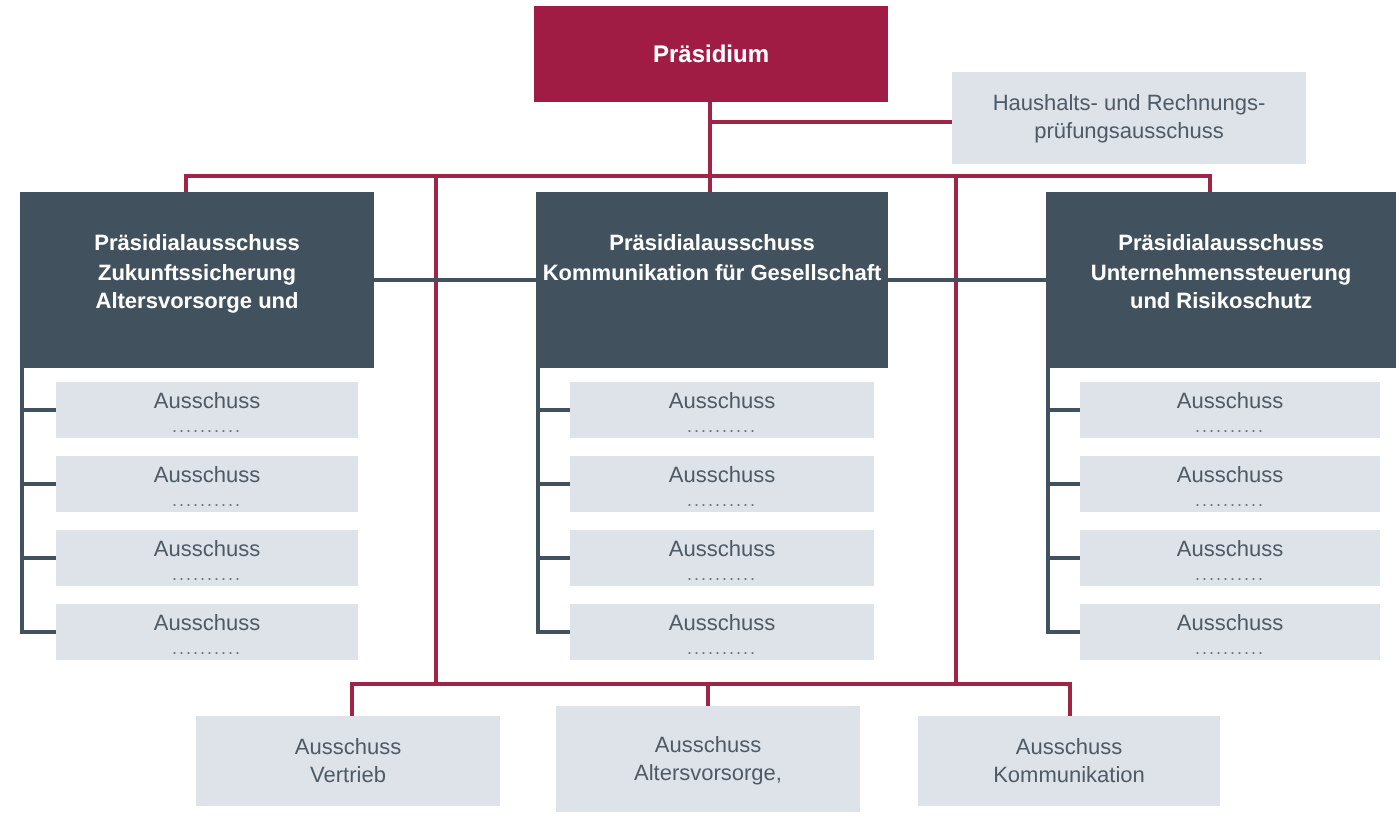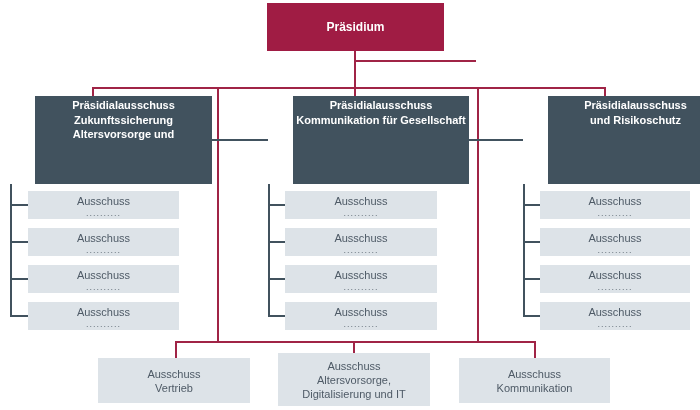--- a/index.html
+++ b/index.html
@@ -7,22 +7,21 @@
     position:relative;width:700px;height:410px;background:#ffffff;overflow:hidden;
     font-family:"Liberation Sans",sans-serif;
   }
   .node{position:absolute;box-sizing:border-box;text-align:center;}
   .praesidium{
     background:var(--maroon,#a01c44);color:#ffffff;font-weight:bold;font-size:12px;
     display:flex;align-items:center;justify-content:center;
   }
   .dark-box{
     background:var(--slate,#41525e);color:#ffffff;font-weight:bold;font-size:11px;line-height:14.5px;
-    padding-top:2px;
-    margin-left:25px;
+    padding-top:19px;
   }
   .light-box{
     background:var(--light-box,#dde3e8);color:var(--light-text,#4e5a66);font-size:11px;line-height:13px;
     padding-top:4px;
   }
   .light-box .dots{font-size:9px;line-height:10px;letter-spacing:1px;color:#68737d;}
   .bottom-box{
     background:var(--light-box,#dde3e8);color:var(--light-text,#4e5a66);font-size:11px;line-height:14px;
     display:flex;flex-direction:column;align-items:center;justify-content:center;
   }
@@ -65,32 +64,37 @@
   <div class="line slate-line" style="left:523px;top:184px;width:2px;height:133px;"></div>
   <div class="line slate-line" style="left:523px;top:204px;width:17px;height:2px;"></div>
   <div class="line slate-line" style="left:523px;top:241px;width:17px;height:2px;"></div>
   <div class="line slate-line" style="left:523px;top:278px;width:17px;height:2px;"></div>
   <div class="line slate-line" style="left:523px;top:315px;width:17px;height:2px;"></div>
 
   <div class="node praesidium" style="left:267px;top:3px;width:177px;height:48px;">
     <span>Präsidium</span>
   </div>
 
+  <div class="node bottom-box" style="left:476px;top:36px;width:177px;height:46px;">
+    <div>Haushalts- und Rechnungs-</div>
+    <div>prüfungsausschuss</div>
+  </div>
 
   <div class="node dark-box" style="left:10px;top:96px;width:177px;height:88px;">
     <div>Präsidialausschuss</div>
     <div>Zukunftssicherung</div>
     <div>Altersvorsorge und</div>
   </div>
   <div class="node dark-box" style="left:268px;top:96px;width:176px;height:88px;">
     <div>Präsidialausschuss</div>
     <div>Kommunikation für Gesellschaft</div>
   </div>
   <div class="node dark-box" style="left:523px;top:96px;width:175px;height:88px;">
     <div>Präsidialausschuss</div>
+    <div>Unternehmenssteuerung</div>
     <div>und Risikoschutz</div>
   </div>
 
   <div class="node light-box" style="left:28px;top:191px;width:151px;height:28px;">
     <div>Ausschuss</div>
     <div class="dots">..........</div>
   </div>
   <div class="node light-box" style="left:28px;top:228px;width:151px;height:28px;">
     <div>Ausschuss</div>
     <div class="dots">..........</div>
@@ -138,20 +142,19 @@
     <div class="dots">..........</div>
   </div>
 
   <div class="node bottom-box" style="left:98px;top:358px;width:152px;height:45px;">
     <div>Ausschuss</div>
     <div>Vertrieb</div>
   </div>
   <div class="node bottom-box" style="left:278px;top:353px;width:152px;height:53px;">
     <div>Ausschuss</div>
     <div>Altersvorsorge,</div>
-    <div>Digitalisierung und IT</div>
   </div>
   <div class="node bottom-box" style="left:459px;top:358px;width:151px;height:45px;">
     <div>Ausschuss</div>
     <div>Kommunikation</div>
   </div>
 
 </div>
 
 </body></html>

